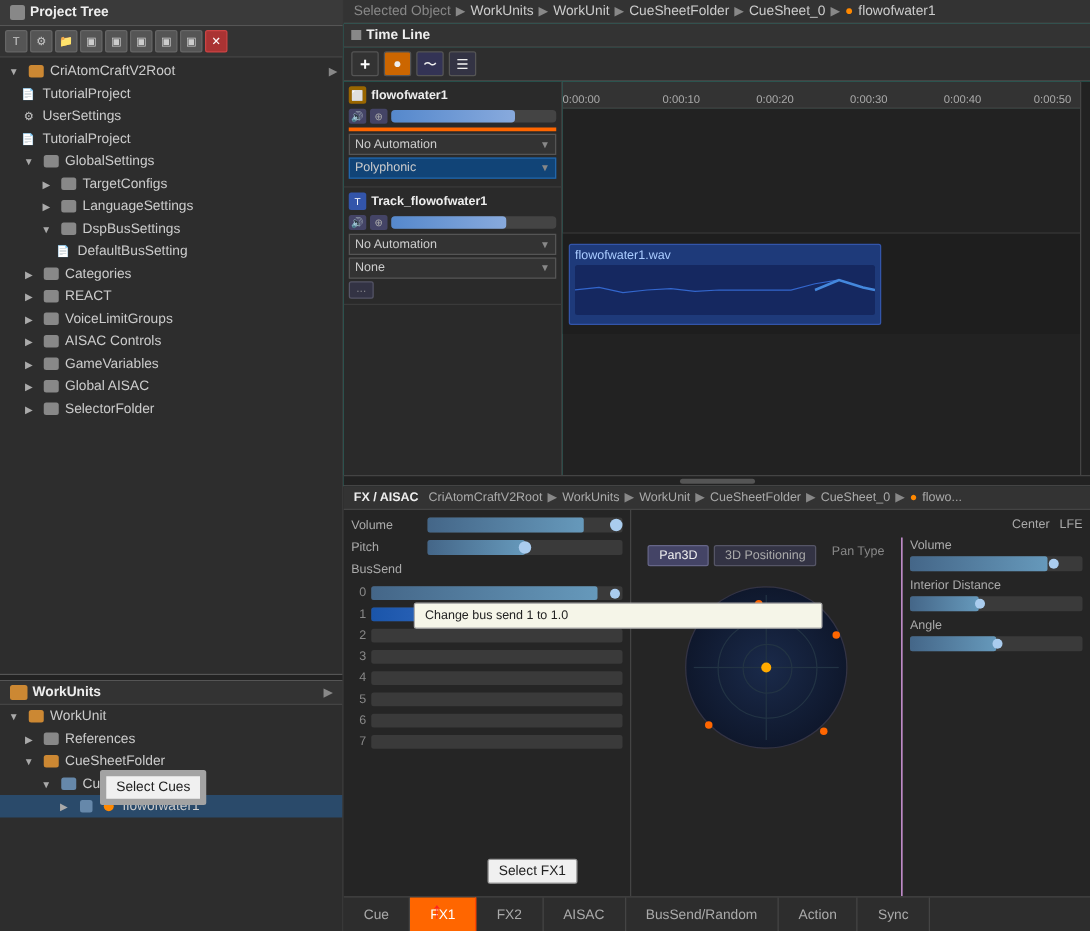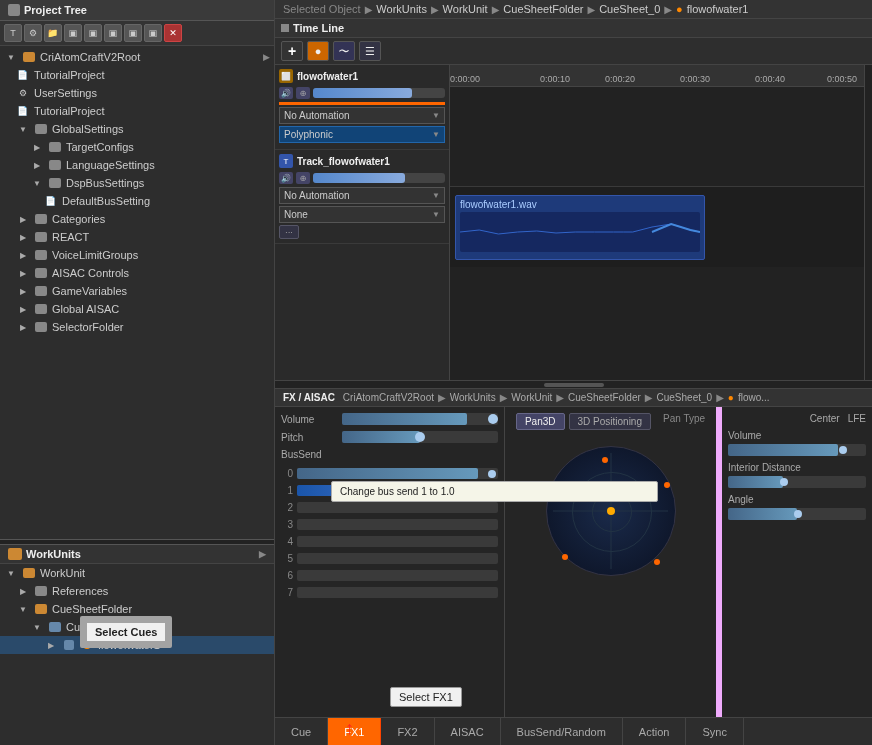--- a/index.html
+++ b/index.html
@@ -434,22 +434,23 @@
       top: 1.5px;
     }
 
     
     .fx-middle {
       flex: 1;
       display: flex;
       flex-direction: column;
       align-items: center;
       padding: 6px;
-      border-right: 6px solid #f0abfc;
+      border-right: 1px solid #f0abfc;
       gap: 4px;
+      margin-top: 22px;
     }
 
     .pan3d-circle {
       width: 130px;
       height: 130px;
       background: radial-gradient(circle at 50% 50%, #1a2a4a, #0a1020);
       border: 1px solid #334;
       border-radius: 50%;
       position: relative;
       margin-top: 8px;
@@ -539,28 +540,27 @@
     .tab-item.active {
       background: #ff6600;
       color: #fff;
       border-right: 1px solid #ff4400;
     }
 
     
     .tooltip-box {
       background: #f0f0f0;
       color: #222;
-      border: 7px solid #a3a3a3;
+      border: 5px solid #a3a3a3;
       padding: 3px 8px;
       font-size: 11px;
       position: absolute;
       border-radius: 2px;
       white-space: nowrap;
       z-index: 100;
-      font-weight: bold;
     }
 
     
     ::-webkit-scrollbar { width: 6px; height: 6px; }
     ::-webkit-scrollbar-track { background: #222; }
     ::-webkit-scrollbar-thumb { background: #555; border-radius: 3px; }
 
     .right-scrollbar {
       width: 8px;
       background: #222;
@@ -897,21 +897,21 @@
             </div>
             <div style="display:flex;align-items:center;gap:2px;margin-top:2px;">
               <div style="width:20px;height:14px;background:#334;border:1px solid #556;border-radius:2px;font-size:8px;color:#aaa;display:flex;align-items:center;justify-content:center;">···</div>
             </div>
           </div>
         </div>
 
         <div class="timeline-ruler-area">
           <div class="time-ruler">
             <span class="time-mark" style="left:0px;">0:00:00</span>
-            <span class="time-mark" style="left:90px;">0:00:10</span>
+            <span class="time-mark" style="left:80px;">0:00:10</span>
             <span class="time-mark" style="left:155px;">0:00:20</span>
             <span class="time-mark" style="left:230px;margin-top:40px;">0:00:30</span>
             <span class="time-mark" style="left:305px;">0:00:40</span>
             <span class="time-mark" style="left:356px;margin-left:21px;">0:00:50</span>
 
           </div>
           <div class="track-lanes">
 
             <div style="height:100px; border-bottom:1px solid #3a3a3a; position:relative;">
             </div>

